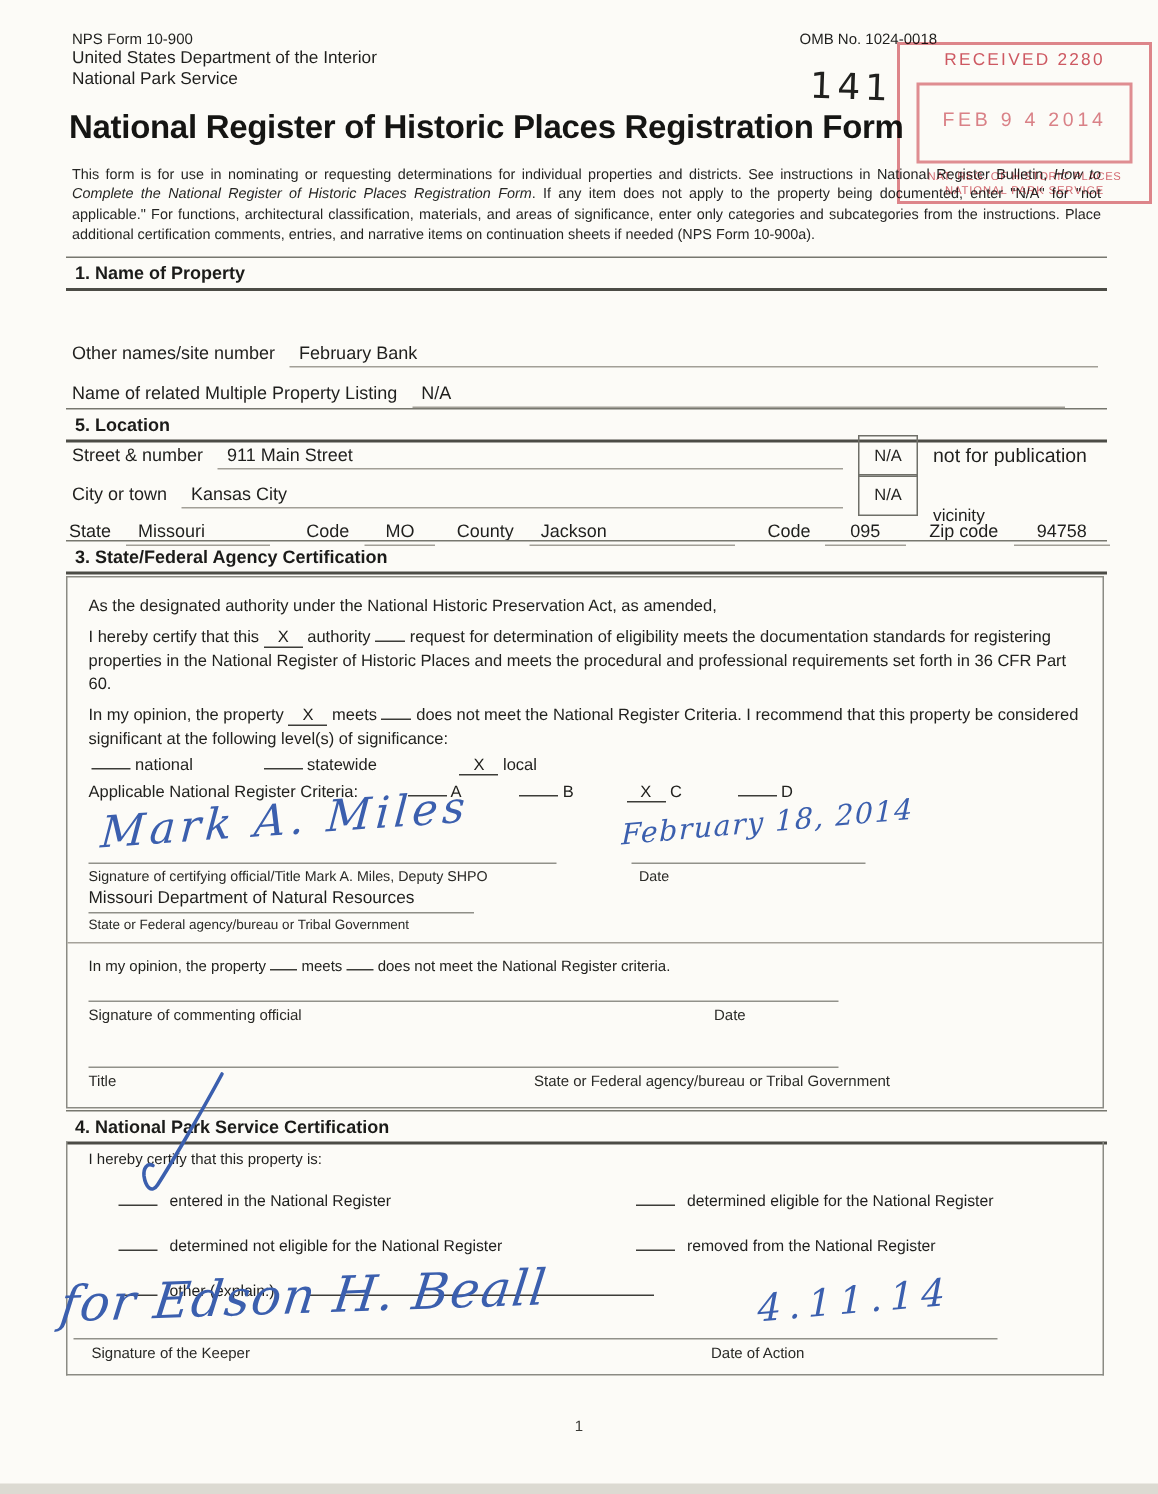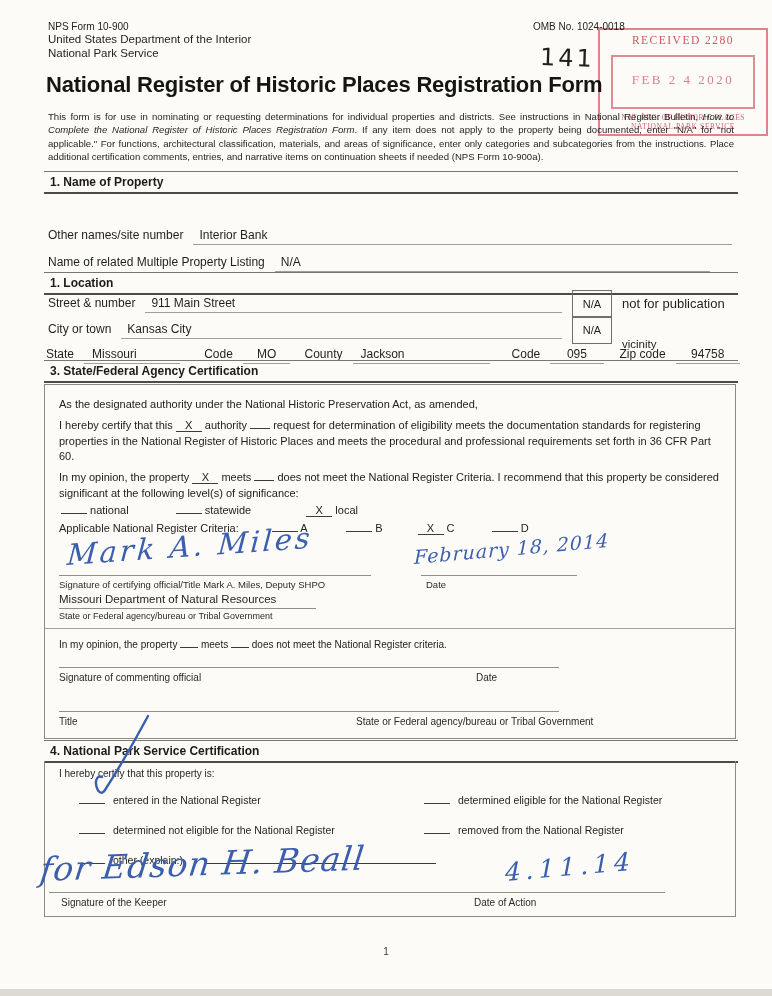--- a/index.html
+++ b/index.html
@@ -33,21 +33,21 @@
   .blank{display:inline-block;width:26px;border-bottom:1px solid #3c3c38;height:10px;}
   .ink{color:#3b5fae;font-family:"DejaVu Serif",serif;font-style:italic;white-space:nowrap;}
   .sig1{font-size:29px;letter-spacing:3px;transform:rotate(-4deg) skewX(-8deg);transform-origin:left bottom;}
   .hwdate1{font-size:19px;letter-spacing:1px;transform:rotate(-5deg) skewX(-6deg);transform-origin:left bottom;}
   .sig2{font-size:33px;letter-spacing:1px;transform:rotate(-2deg) skewX(-9deg);transform-origin:left bottom;}
   .hwdate2{font-size:25px;letter-spacing:5px;transform:rotate(-5deg) skewX(-5deg);transform-origin:left bottom;}
   .hw141{font-family:"DejaVu Sans",sans-serif;font-size:24px;letter-spacing:3px;color:#20201e;transform:rotate(2deg);}
   .stamp{
     position:absolute;left:598px;top:28px;width:166px;height:104px;
     border:2px solid rgba(213,95,106,0.75);color:rgba(206,80,92,0.95);
-    mix-blend-mode:multiply;z-index:5;font-family:Liberation Serif, serif;
+    mix-blend-mode:multiply;z-index:5;
   }
   .stamp .l1{text-align:center;font-size:11.5px;letter-spacing:1.5px;margin-top:4px;}
   .stamp .inner{position:absolute;left:11px;top:25px;width:140px;height:50px;border:2px solid rgba(213,95,106,0.7);}
   .stamp .dt{text-align:center;font-size:13px;letter-spacing:2.5px;margin-top:15px;opacity:0.75;}
   .stamp .l3{position:absolute;bottom:12px;width:100%;text-align:center;font-size:7.5px;letter-spacing:0.4px;opacity:0.9;}
   .stamp .l4{position:absolute;bottom:3px;width:100%;text-align:center;font-size:7.5px;letter-spacing:0.6px;opacity:0.9;}
   .lv-item{display:inline-block;white-space:nowrap;}
   .opt{position:absolute;font-size:10.5px;white-space:nowrap;}
   .opt .blank{margin-right:8px;vertical-align:baseline;}
   .footer-band{position:absolute;left:0;bottom:0;width:100%;height:7px;background:#dcdad2;}
@@ -60,44 +60,44 @@
 
   <div class="abs small" style="left:48px;top:21px;">NPS Form 10-900</div>
   <div class="abs small" style="left:533px;top:21px;">OMB No. 1024-0018</div>
   <div class="abs bold" style="left:48px;top:33px;font-size:11.5px;">United States Department of the Interior</div>
   <div class="abs" style="left:48px;top:47px;font-size:11.5px;">National Park Service</div>
   <div class="abs hw141" style="left:540px;top:44px;z-index:4;">141</div>
 
   <div class="stamp">
     <div class="l1">RECEIVED 2280</div>
     <div class="inner">
-      <div class="dt">FEB 2 4 2020</div>
+      <div class="dt">FEB 9 4 2014</div>
     </div>
     <div class="l3">NAT. REG. OF HISTORIC PLACES</div>
     <div class="l4">NATIONAL PARK SERVICE</div>
   </div>
 
   <div class="abs title" style="left:46px;top:72px;width:620px;">National Register of Historic Places Registration Form</div>
 
   <div class="abs intro" style="left:48px;top:110px;width:686px;">
     <span>This form is for use in nominating or requesting determinations for individual properties and districts.  See instructions in National Register Bulletin, </span><span style="font-style:italic;">How to Complete the National Register of Historic Places Registration Form</span><span>.  If any item does not apply to the property being documented, enter "N/A" for "not applicable."  For functions, architectural classification, materials, and areas of significance, enter only categories and subcategories from the instructions.  </span><span class="bold">Place additional certification comments, entries, and narrative items on continuation sheets if needed (NPS Form 10-900a).</span>
   </div>
 
   <div class="sec-head" style="top:171px;">1.  Name of Property</div>
 
   <div class="frow" style="left:48px;top:228px;width:684px;">
     <span class="lbl">Other names/site number</span>
-    <span class="fill">Interior Bank</span>
+    <span class="fill">February Bank</span>
   </div>
   <div class="frow" style="left:48px;top:255px;width:662px;">
     <span class="lbl">Name of related Multiple Property Listing</span>
     <span class="fill">N/A</span>
   </div>
 
-  <div class="sec-head" style="top:272px;">1.  Location</div>
+  <div class="sec-head" style="top:272px;">5.  Location</div>
 
   <div class="frow" style="left:48px;top:296px;width:514px;">
     <span class="lbl">Street &amp; number</span>
     <span class="fill">911 Main Street</span>
   </div>
   <div class="nabox" style="left:572px;top:290px;width:38px;height:26px;">
     <span>N/A</span>
   </div>
   <div class="abs" style="left:622px;top:296px;font-size:13px;">not for publication</div>
 

